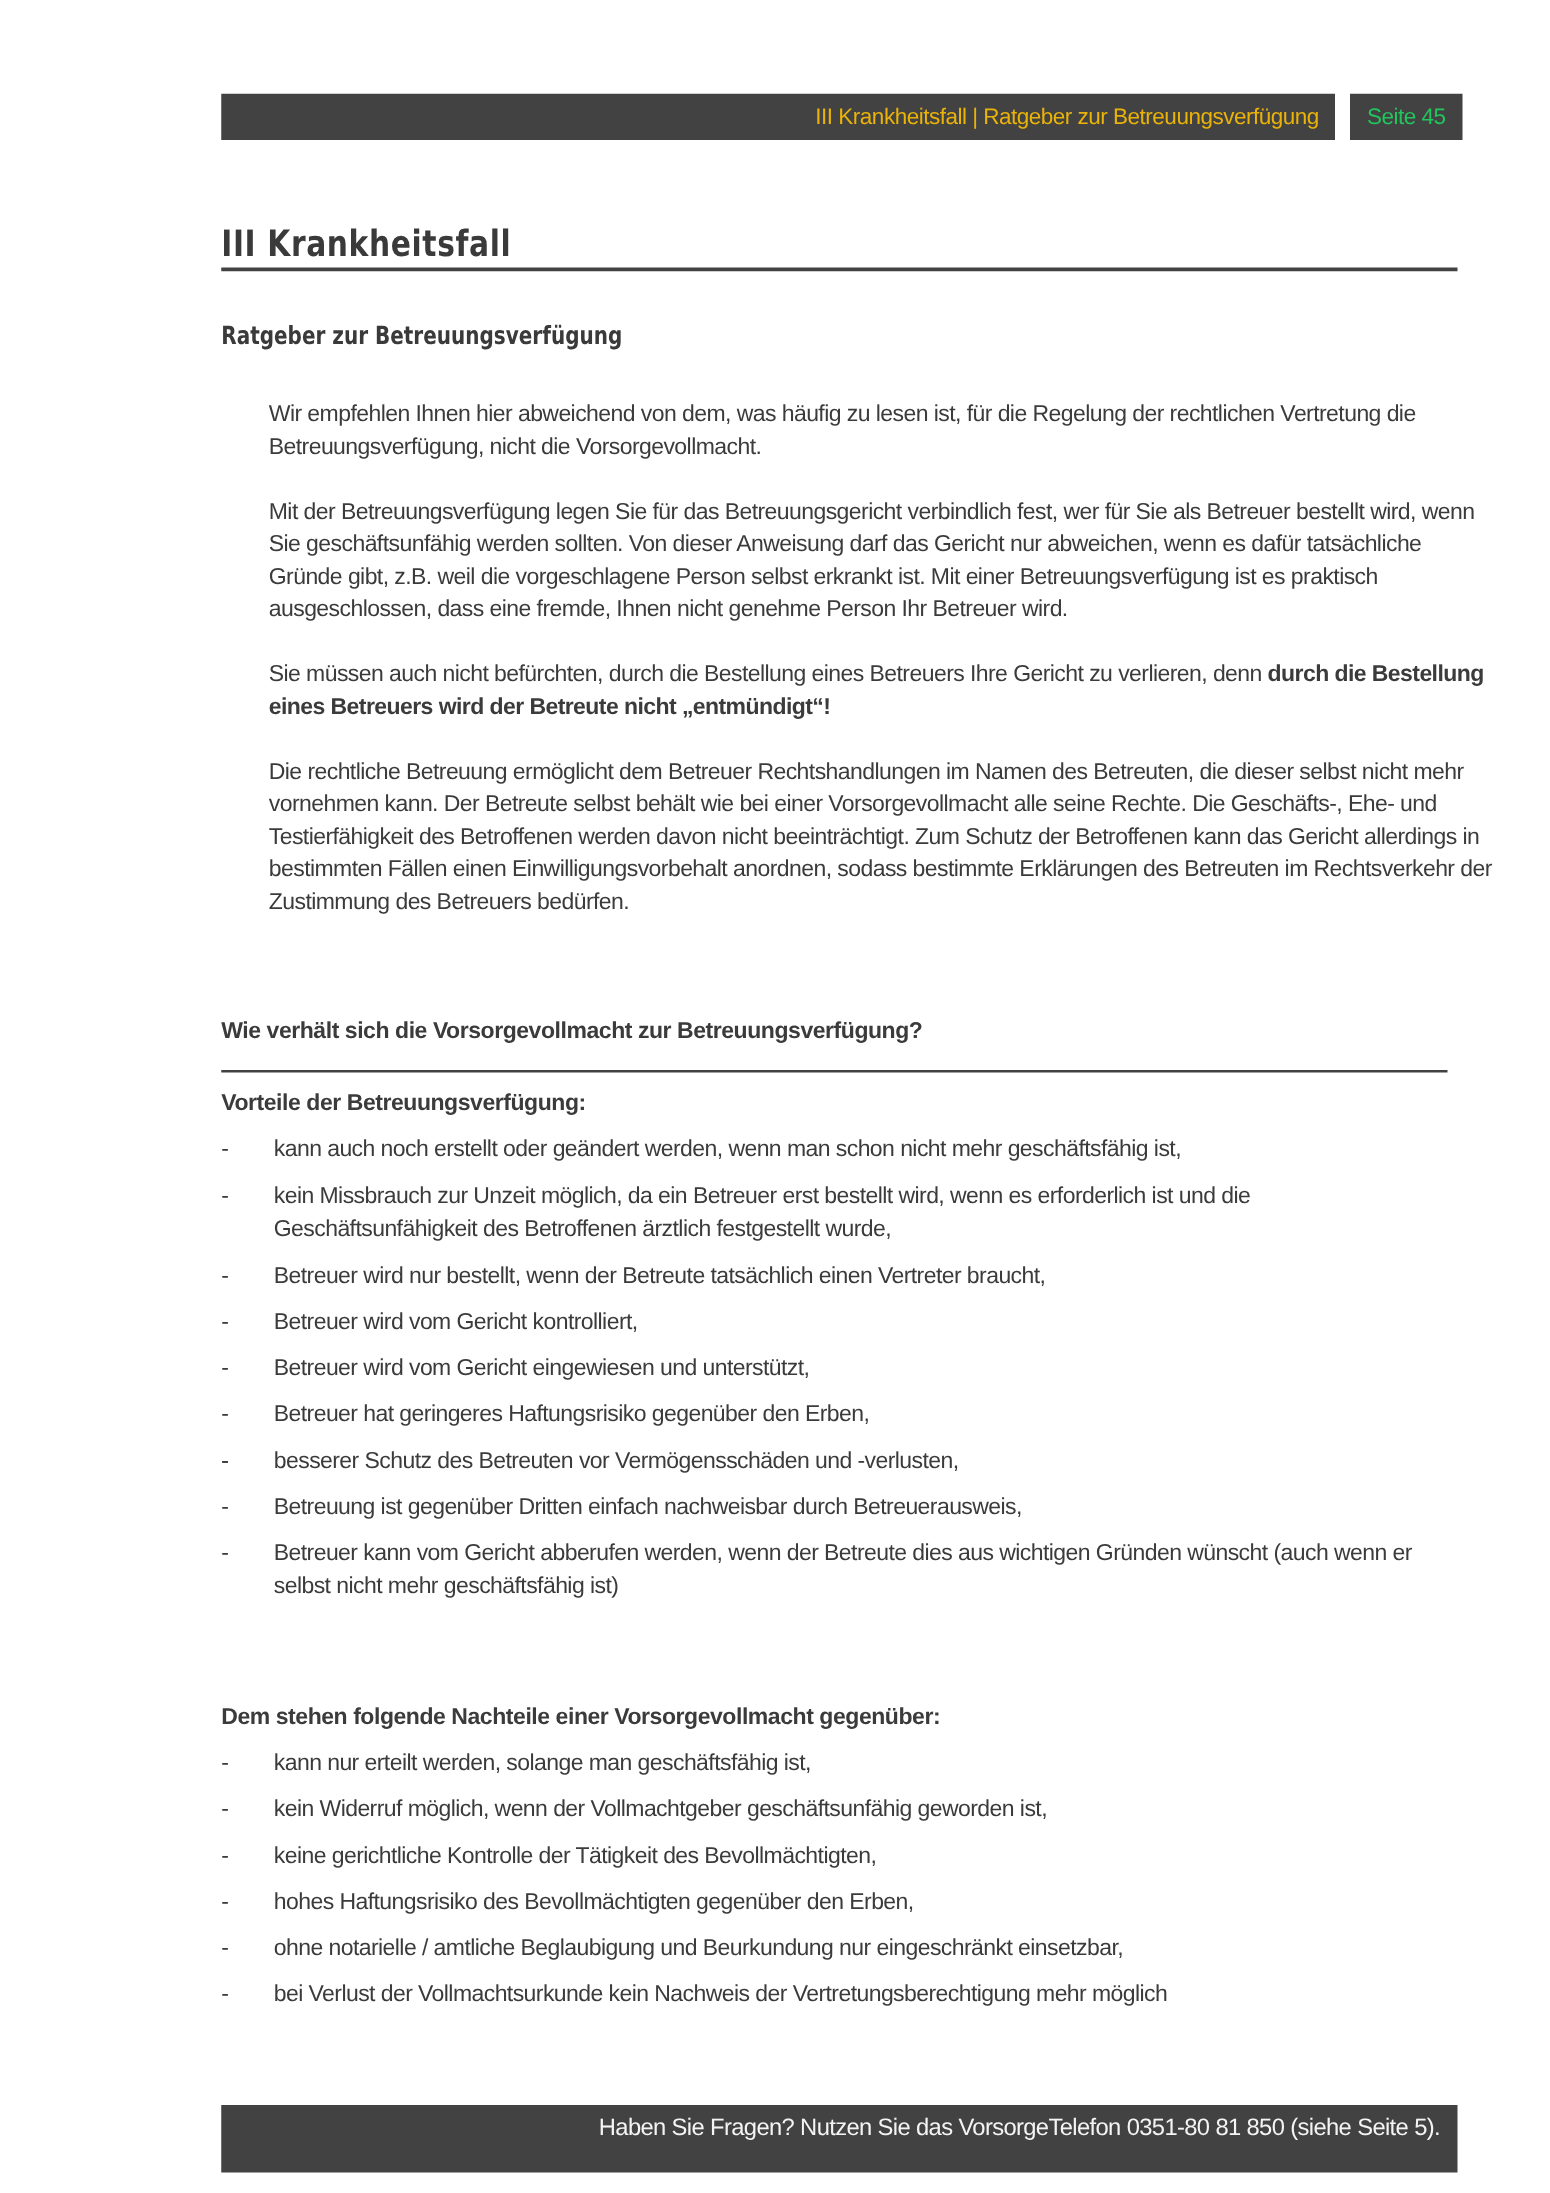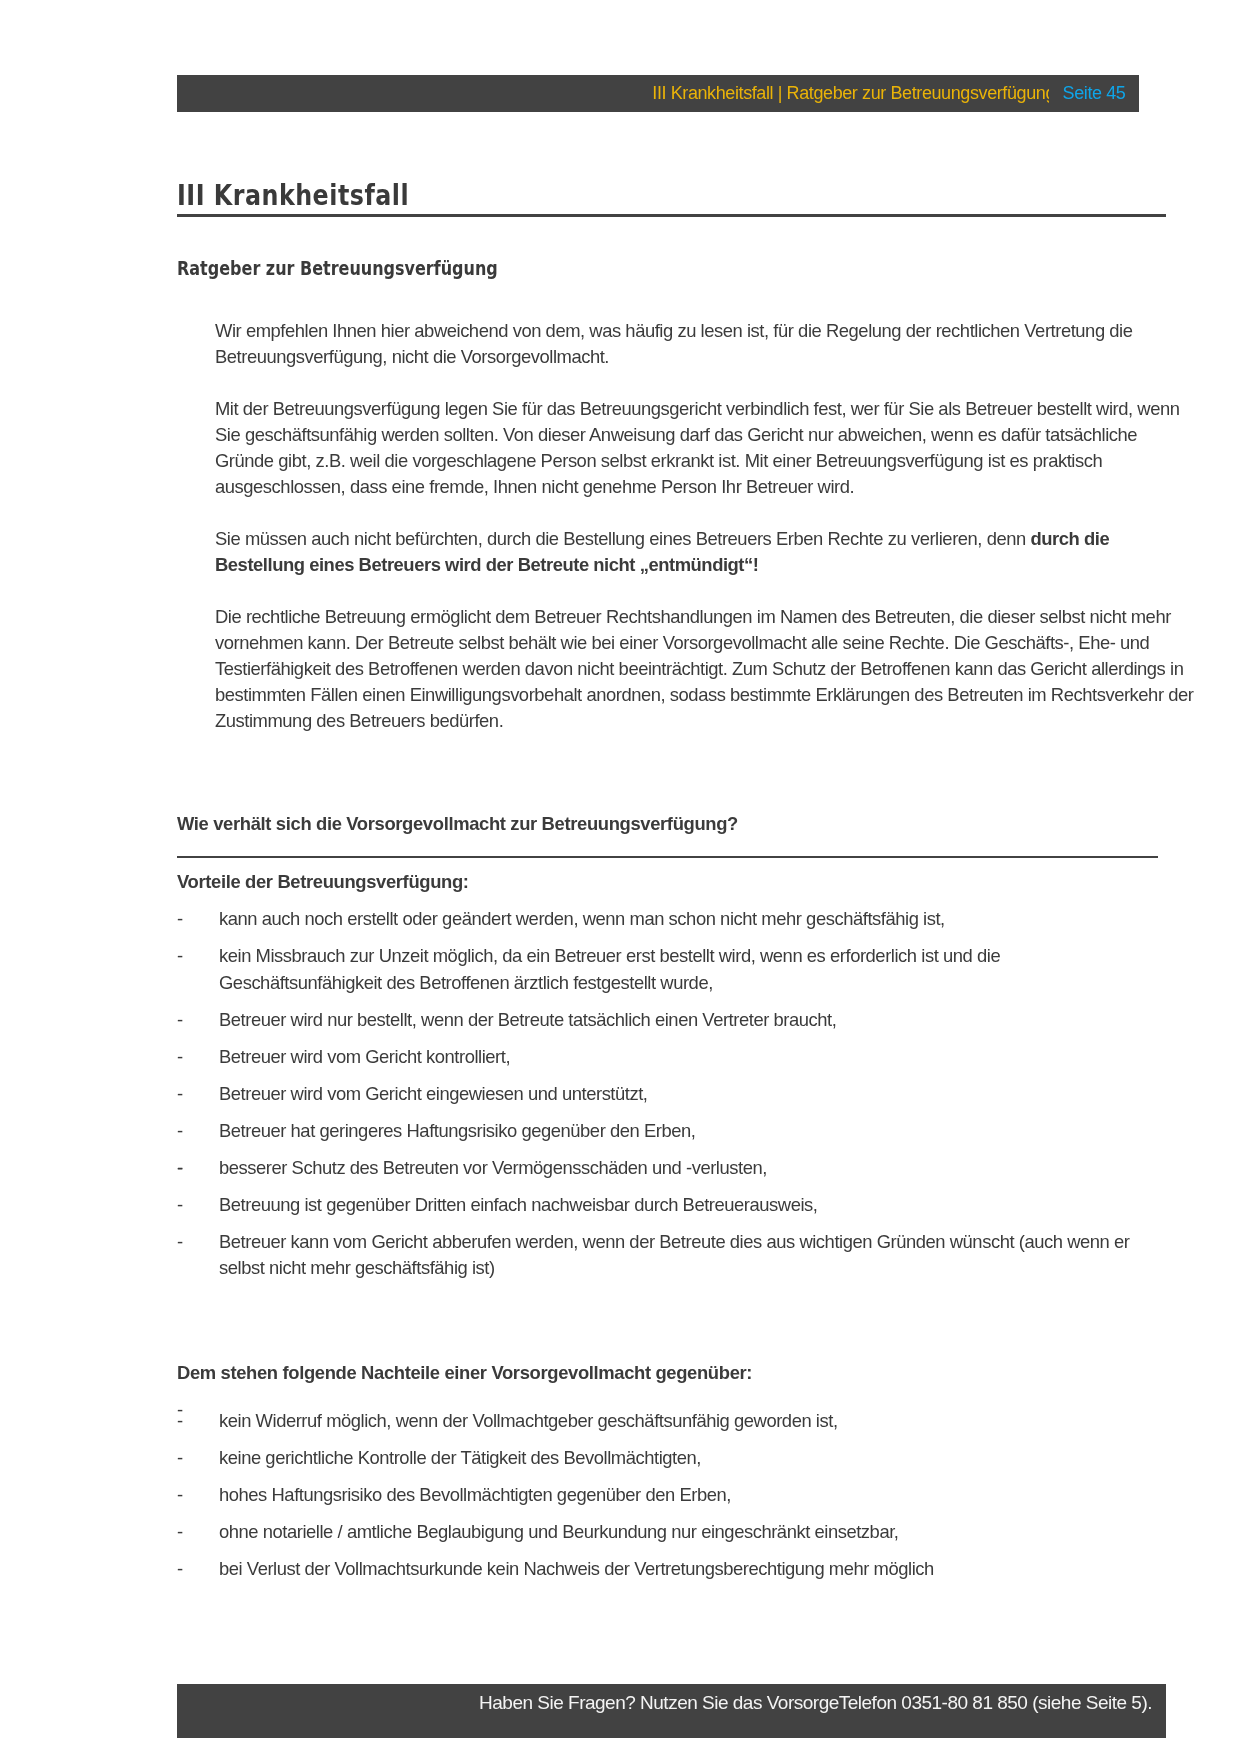--- a/index.html
+++ b/index.html
@@ -3,22 +3,22 @@
 <meta charset="utf-8">
 <style>
   html, body { margin: 0; padding: 0; background: #ffffff; }
   body { width: 1240px; height: 1754px; position: relative; overflow: hidden;
          font-family: "Liberation Sans", sans-serif; color: #3b3b3b; }
 
   .header-bar { position: absolute; left: 177px; top: 75px; width: 891px; height: 37px;
                 background: #424242; color: #eab308; }
   .header-text { position: absolute; right: 13px; top: 0; line-height: 37px; font-size: 18px;
                  letter-spacing: -0.4px; white-space: nowrap; }
-  .page-box { position: absolute; left: 1049px; top: 75px; width: 90px; height: 37px;
-              background: #424242; color: #0ea5e9; font-size: 18px; line-height: 37px;
+  .page-box { position: absolute; left: 1080px; top: 75px; width: 90px; height: 37px;
+              background: #424242; color: #22c55e; font-size: 18px; line-height: 37px;
               text-align: center; letter-spacing: -0.4px; }
 
   .title { position: absolute; left: 177px; top: 178px; font-size: 29px; font-weight: bold;
            letter-spacing: 0.6px; color: #3a3a3a; transform: scaleX(0.82); transform-origin: left top;
            white-space: nowrap; font-family: "DejaVu Sans", sans-serif; }
   .title-rule { position: absolute; left: 177px; top: 214px; width: 989px; height: 3px; background: #424242; }
 
   .subtitle { position: absolute; left: 177px; top: 256px; font-size: 20px; font-weight: bold;
               color: #3a3a3a; transform: scaleX(0.8); transform-origin: left top; white-space: nowrap;
               font-family: "DejaVu Sans", sans-serif; }
@@ -56,21 +56,21 @@
 <div class="page-box">Seite 45</div>
 
 <div class="title">III Krankheitsfall</div>
 <div class="title-rule"></div>
 
 <div class="subtitle">Ratgeber zur Betreuungsverfügung</div>
 
 <div class="body">
   <p>Wir empfehlen Ihnen hier abweichend von dem, was häufig zu lesen ist, für die Regelung der rechtlichen Vertretung die Betreuungsverfügung, nicht die Vorsorgevollmacht.</p>
   <p>Mit der Betreuungsverfügung legen Sie für das Betreuungsgericht verbindlich fest, wer für Sie als Betreuer bestellt wird, wenn Sie geschäftsunfähig werden sollten. Von dieser Anweisung darf das Gericht nur abweichen, wenn es dafür tatsächliche Gründe gibt, z.B. weil die vorgeschlagene Person selbst erkrankt ist. Mit einer Betreuungsverfügung ist es praktisch ausgeschlossen, dass eine fremde, Ihnen nicht genehme Person Ihr Betreuer wird.</p>
-  <p><span>Sie müssen auch nicht befürchten, durch die Bestellung eines Betreuers Erben Rechte zu verlieren, denn </span><b>durch die Bestellung eines Betreuers wird der Betreute nicht „entmündigt“!</b></p>
+  <p><span>Sie müssen auch nicht befürchten, durch die Bestellung eines Betreuers Ihre Gericht zu verlieren, denn </span><b>durch die Bestellung eines Betreuers wird der Betreute nicht „entmündigt“!</b></p>
   <p>Die rechtliche Betreuung ermöglicht dem Betreuer Rechtshandlungen im Namen des Betreuten, die dieser selbst nicht mehr vornehmen kann. Der Betreute selbst behält wie bei einer Vorsorgevollmacht alle seine Rechte. Die Geschäfts-, Ehe- und Testierfähigkeit des Betroffenen werden davon nicht beeinträchtigt. Zum Schutz der Betroffenen kann das Gericht allerdings in bestimmten Fällen einen Einwilligungsvorbehalt anordnen, sodass bestimmte Erklärungen des Betreuten im Rechtsverkehr der Zustimmung des Betreuers bedürfen.</p>
 </div>
 
 <div class="section-heading">Wie verhält sich die Vorsorgevollmacht zur Betreuungsverfügung?</div>
 
 <div class="sub-heading pros-heading">Vorteile der Betreuungsverfügung:</div>
 <ul class="list pros-list" id="pros-list">
     <li><span class="dash">-</span><span>kann auch noch erstellt oder geändert werden, wenn man schon nicht mehr geschäftsfähig ist,</span></li>
     <li><span class="dash">-</span><span>kein Missbrauch zur Unzeit möglich, da ein Betreuer erst bestellt wird, wenn es erforderlich ist und die Geschäftsunfähigkeit des Betroffenen ärztlich festgestellt wurde,</span></li>
     <li><span class="dash">-</span><span>Betreuer wird nur bestellt, wenn der Betreute tatsächlich einen Vertreter braucht,</span></li>
@@ -78,21 +78,21 @@
     <li><span class="dash">-</span><span>Betreuer wird vom Gericht eingewiesen und unterstützt,</span></li>
     <li><span class="dash">-</span><span>Betreuer hat geringeres Haftungsrisiko gegenüber den Erben,</span></li>
     <li><span class="dash">-</span></li>
     <li><span class="dash">-</span><span>besserer Schutz des Betreuten vor Vermögensschäden und -verlusten,</span></li>
     <li><span class="dash">-</span><span>Betreuung ist gegenüber Dritten einfach nachweisbar durch Betreuerausweis,</span></li>
     <li><span class="dash">-</span><span>Betreuer kann vom Gericht abberufen werden, wenn der Betreute dies aus wichtigen Gründen wünscht (auch wenn er selbst nicht mehr geschäftsfähig ist)</span></li>
   </ul>
 
 <div class="sub-heading cons-heading">Dem stehen folgende Nachteile einer Vorsorgevollmacht gegenüber:</div>
 <ul class="list cons-list" id="cons-list">
-    <li><span class="dash">-</span></li>
+    <li><span class="dash">-</span><span>kann nur erteilt werden, solange man geschäftsfähig ist,</span></li>
     <li><span class="dash">-</span><span>kein Widerruf möglich, wenn der Vollmachtgeber geschäftsunfähig geworden ist,</span></li>
     <li><span class="dash">-</span><span>keine gerichtliche Kontrolle der Tätigkeit des Bevollmächtigten,</span></li>
     <li><span class="dash">-</span><span>hohes Haftungsrisiko des Bevollmächtigten gegenüber den Erben,</span></li>
     <li><span class="dash">-</span><span>ohne notarielle / amtliche Beglaubigung und Beurkundung nur eingeschränkt einsetzbar,</span></li>
     <li><span class="dash">-</span><span>bei Verlust der Vollmachtsurkunde kein Nachweis der Vertretungsberechtigung mehr möglich</span></li>
   </ul>
 
 <div class="footer-bar">
   <span class="footer-text">Haben Sie Fragen? Nutzen Sie das VorsorgeTelefon 0351-80 81 850 (siehe Seite 5).</span>
 </div>

